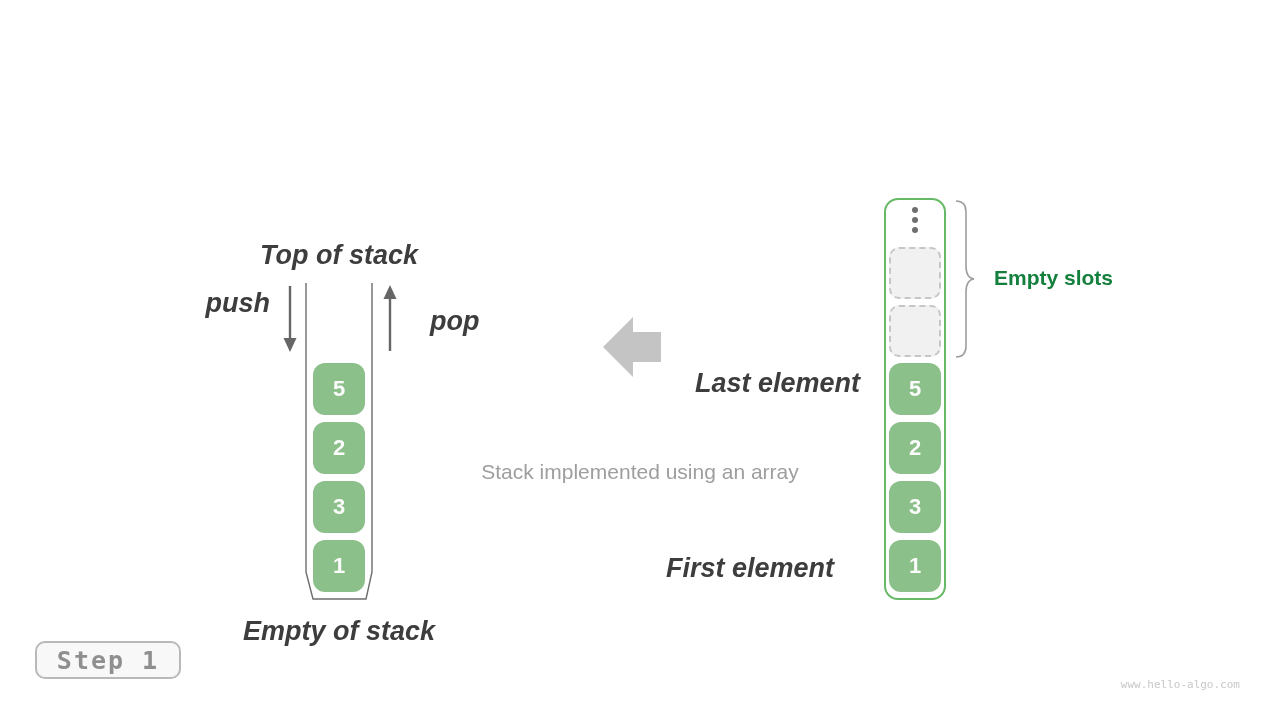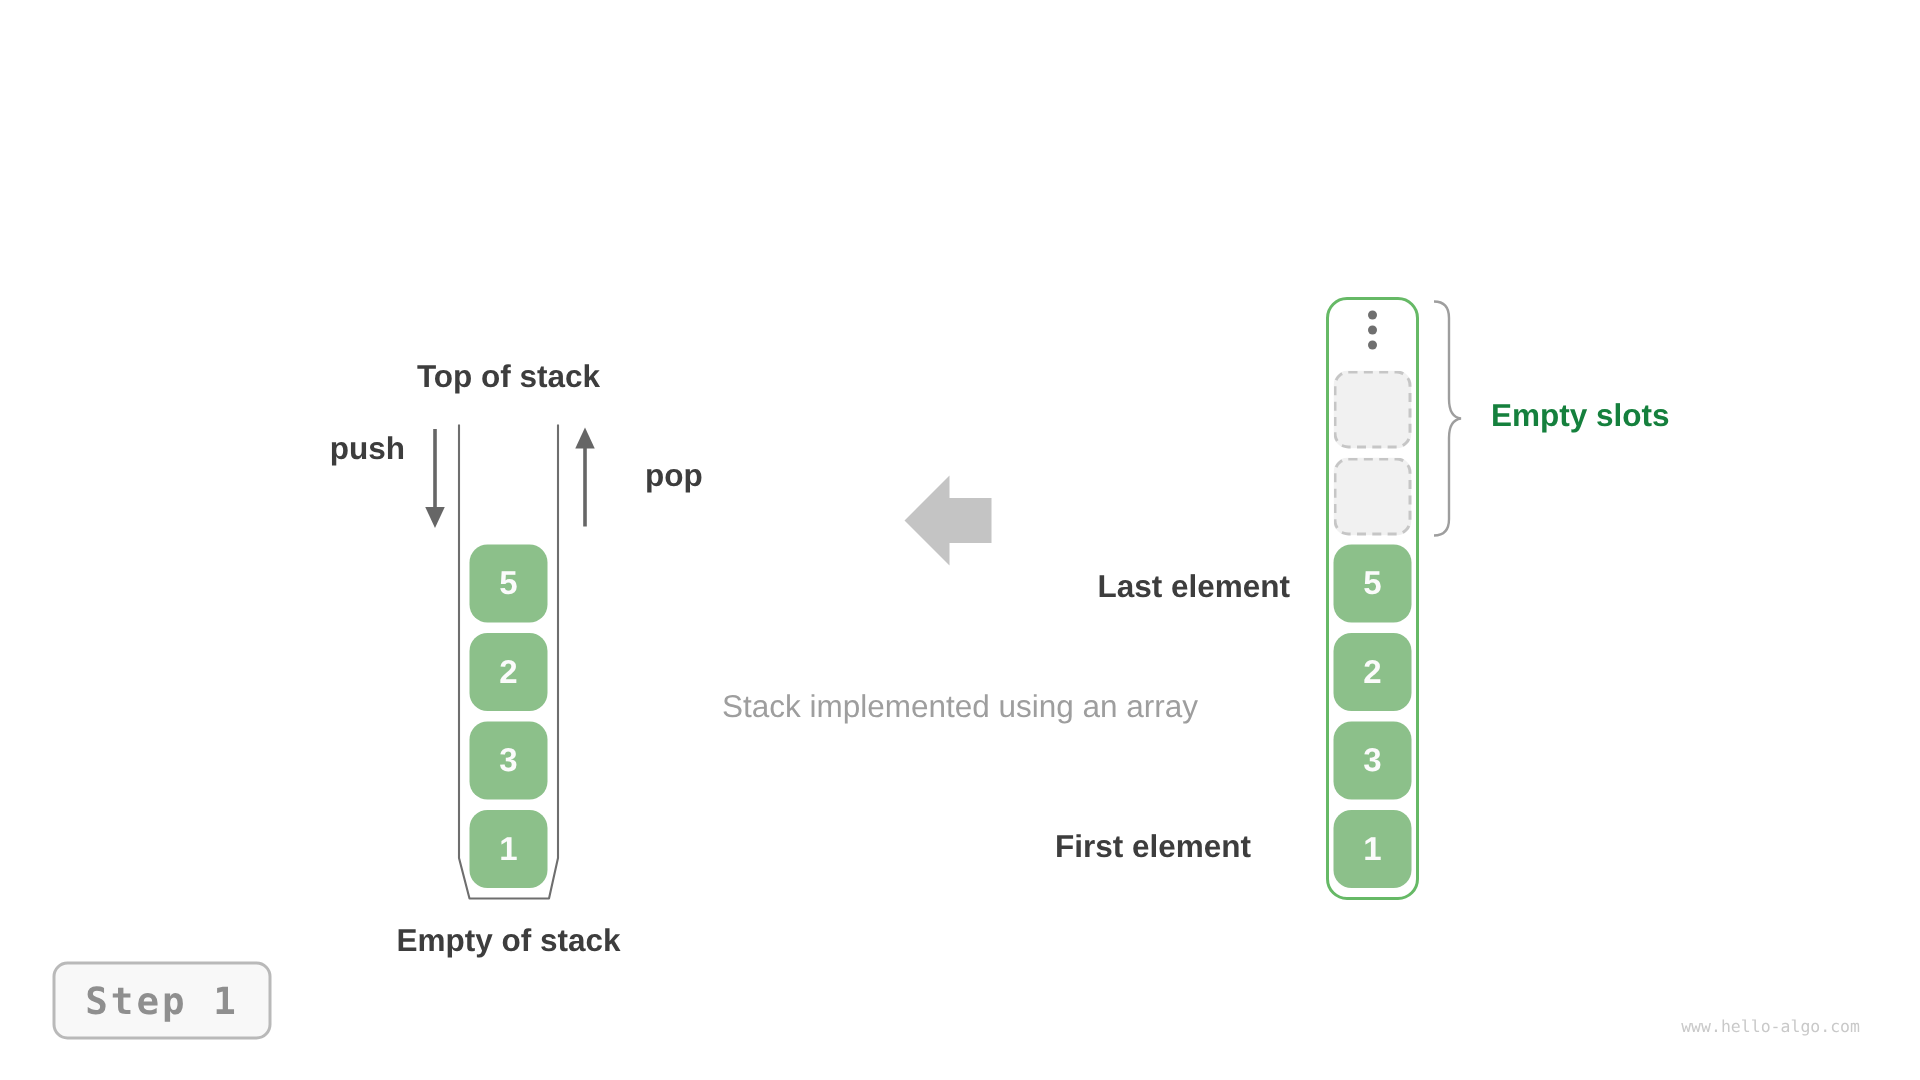--- a/index.html
+++ b/index.html
@@ -7,21 +7,22 @@
     width: 1280px; height: 720px;
     position: relative;
     background: #ffffff;
     font-family: "Liberation Sans", sans-serif;
     overflow: hidden;
   }
   .abs { position: absolute; }
   .label-dark {
     color: #3d3d3d;
     font-weight: bold;
-    font-size: 21px;
+    font-size: 27px;
+    font-style: italic;
   }
   .label-gray {
     color: #9e9e9e;
     font-size: 21px;
     margin-top: 32px;
   }
   .label-gray-bold {
     color: #15803d;
     font-weight: bold;
     font-size: 21px;
@@ -72,21 +73,21 @@
   }
 
   #svg-overlay {
     left: 0; top: 0;
     width: 1280px; height: 720px;
     pointer-events: none;
   }
 
   #step-badge {
     left: 35px; top: 641px;
-    width: 146px; height: 52px;
+    width: 146px; height: 38px;
     border: 2px solid #b9b9b9;
     border-radius: 10px;
     background: #f8f8f8;
     box-sizing: border-box;
     display: flex;
     align-items: center;
     justify-content: center;
     font-family: "DejaVu Sans Mono", monospace;
     font-weight: bold;
     font-size: 25px;
@@ -148,19 +149,19 @@
 <div class="cell cell-empty" style="left:889px; top:247px;"></div>
 <div class="cell cell-empty" style="left:889px; top:305px;"></div>
 
 <div class="cell cell-green" style="left:889px; top:363px;">5</div>
 <div class="cell cell-green" style="left:889px; top:422px;">2</div>
 <div class="cell cell-green" style="left:889px; top:481px;">3</div>
 <div class="cell cell-green" style="left:889px; top:540px;">1</div>
 
 <div class="abs label-gray-bold" style="left:994px; top:266px;">Empty slots</div>
 
-<div class="abs label-dark right-text" style="left:620px; top:380px; width:240px;">Last element</div>
+<div class="abs label-dark right-text" style="left:620px; top:368px; width:240px;">Last element</div>
 
 <div class="abs label-dark right-text" style="left:594px; top:553px; width:240px;">First element</div>
 
 <div id="step-badge" class="abs">Step 1</div>
 
 <div id="watermark" class="abs">www.hello-algo.com</div>
 
 </body></html>

